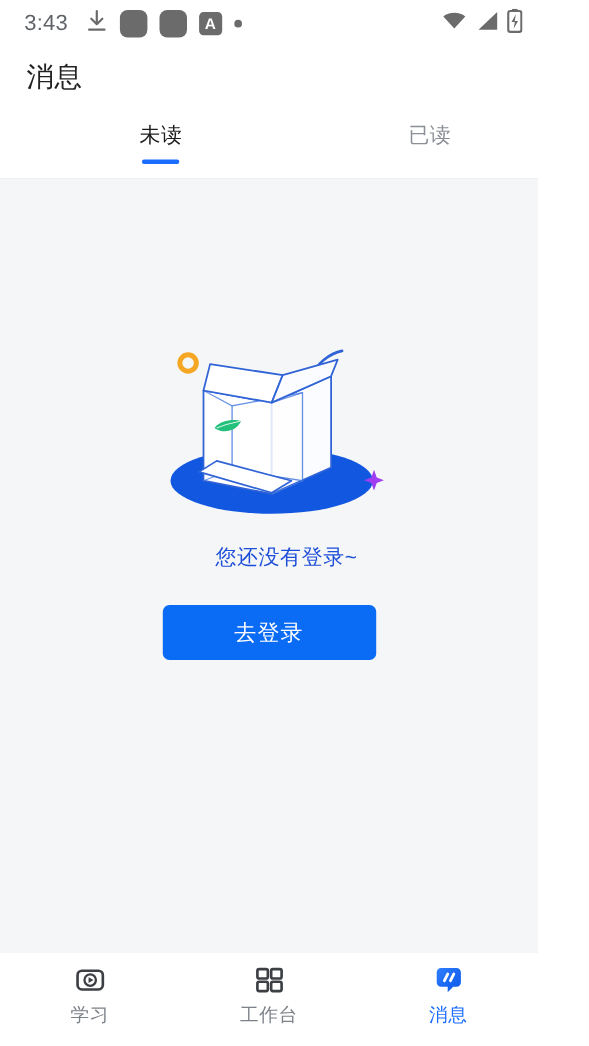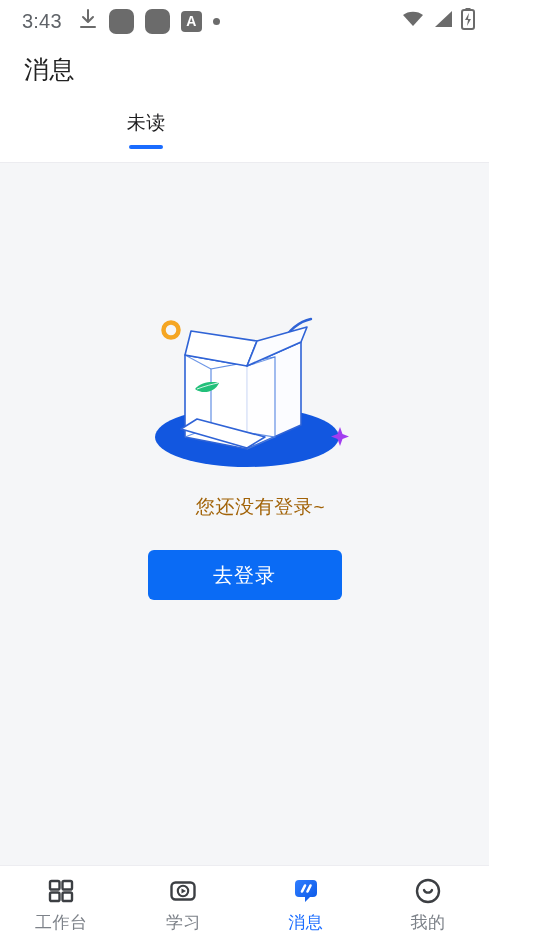--- a/index.html
+++ b/index.html
@@ -119,21 +119,21 @@
   .empty-wrap {
     margin-top: 134px;
     display: flex;
     flex-direction: column;
     align-items: center;
   }
   .empty-art { width: 220px; height: 175px; display: block; }
   .empty-text {
     margin-top: 22px;
     font-size: 19px;
-    color: #a16207;
+    color: #1d4ed8;
     letter-spacing: .6px;
     margin-left: 32px;
   }
   .login-btn {
     margin-top: 30px;
     width: 194px; height: 50px;
     background: #0a6bf5;
     border: none;
     border-radius: 6px;
     color: #ffffff;
@@ -210,20 +210,24 @@
 
   <div class="titlebar">
     <div class="page-title">消息</div>
   </div>
 
   <div class="tabs">
     <div class="tab active">
       <div class="tab-label">未读</div>
       <div class="tab-underline"></div>
     </div>
+    <div class="tab">
+      <div class="tab-label">已读</div>
+      <div class="tab-underline"></div>
+    </div>
     <div class="tabs-divider"></div>
   </div>
 
   <div class="content">
     <div class="empty-wrap">
 
       <svg class="empty-art" viewBox="0 0 220 175">
 
         <ellipse cx="112" cy="140" rx="92" ry="30" fill="#1257e0"></ellipse>
 
@@ -254,64 +258,55 @@
       </svg>
 
       <div class="empty-text">您还没有登录~</div>
 
       <button class="login-btn">去登录</button>
     </div>
   </div>
 
   <div class="bottomnav">
 
+
+    <div class="nav-item">
+      <span class="nav-icon">
+        <svg width="30" height="30" viewBox="0 0 30 30">
+          <rect x="3.5" y="6.5" width="23" height="17" rx="4" fill="none" stroke="#3c3f43" stroke-width="2.4"></rect>
+          <circle cx="15" cy="15" r="5.2" fill="none" stroke="#3c3f43" stroke-width="2.1"></circle>
+          <path d="M13.5 12.4 L18 15 L13.5 17.6 Z" fill="#3c3f43"></path>
+        </svg>
+      </span>
+      <span class="nav-label">学习</span>
+    </div>
 
     <div class="nav-item">
       <span class="nav-icon">
         <svg width="30" height="30" viewBox="0 0 30 30">
           <rect x="4" y="5" width="9.5" height="8.5" rx="1.6" fill="none" stroke="#3c3f43" stroke-width="2.4"></rect>
           <rect x="16.5" y="5" width="9.5" height="8.5" rx="1.6" fill="none" stroke="#3c3f43" stroke-width="2.4"></rect>
           <rect x="4" y="16.5" width="9.5" height="8.5" rx="1.6" fill="none" stroke="#3c3f43" stroke-width="2.4"></rect>
           <rect x="16.5" y="16.5" width="9.5" height="8.5" rx="1.6" fill="none" stroke="#3c3f43" stroke-width="2.4"></rect>
         </svg>
       </span>
       <span class="nav-label">工作台</span>
-    </div>
-
-    <div class="nav-item">
-      <span class="nav-icon">
-        <svg width="30" height="30" viewBox="0 0 30 30">
-          <rect x="3.5" y="6.5" width="23" height="17" rx="4" fill="none" stroke="#3c3f43" stroke-width="2.4"></rect>
-          <circle cx="15" cy="15" r="5.2" fill="none" stroke="#3c3f43" stroke-width="2.1"></circle>
-          <path d="M13.5 12.4 L18 15 L13.5 17.6 Z" fill="#3c3f43"></path>
-        </svg>
-      </span>
-      <span class="nav-label">学习</span>
     </div>
 
     <div class="nav-item active">
       <span class="nav-icon">
         <svg width="30" height="30" viewBox="0 0 30 30">
           <defs>
             <linearGradient id="msgGrad" x1="0" y1="0" x2="1" y2="1">
               <stop offset="0%" stop-color="#2f7dff"></stop>
               <stop offset="100%" stop-color="#0a58e6"></stop>
             </linearGradient>
           </defs>
           <path d="M4 8 a4 4 0 0 1 4-4 h14 a4 4 0 0 1 4 4 v9 a4 4 0 0 1 -4 4 h-3 l-5 5 v-5 h-6 a4 4 0 0 1 -4 -4 Z" fill="url(#msgGrad)"></path>
           <path d="M11 15.5 L14 9.5 M16.5 15.5 L19.5 9.5" stroke="#ffffff" stroke-width="2.6" stroke-linecap="round"></path>
         </svg>
       </span>
       <span class="nav-label">消息</span>
     </div>
 
-    <div class="nav-item">
-      <span class="nav-icon">
-        <svg width="30" height="30" viewBox="0 0 30 30">
-          <circle cx="15" cy="15" r="11" fill="none" stroke="#3c3f43" stroke-width="2.4"></circle>
-          <path d="M11 14 C12.3 17.5 17.7 17.5 19 14" fill="none" stroke="#3c3f43" stroke-width="2.3" stroke-linecap="round"></path>
-        </svg>
-      </span>
-      <span class="nav-label">我的</span>
-    </div>
 
   </div>
 </div>
 
 </body></html>

